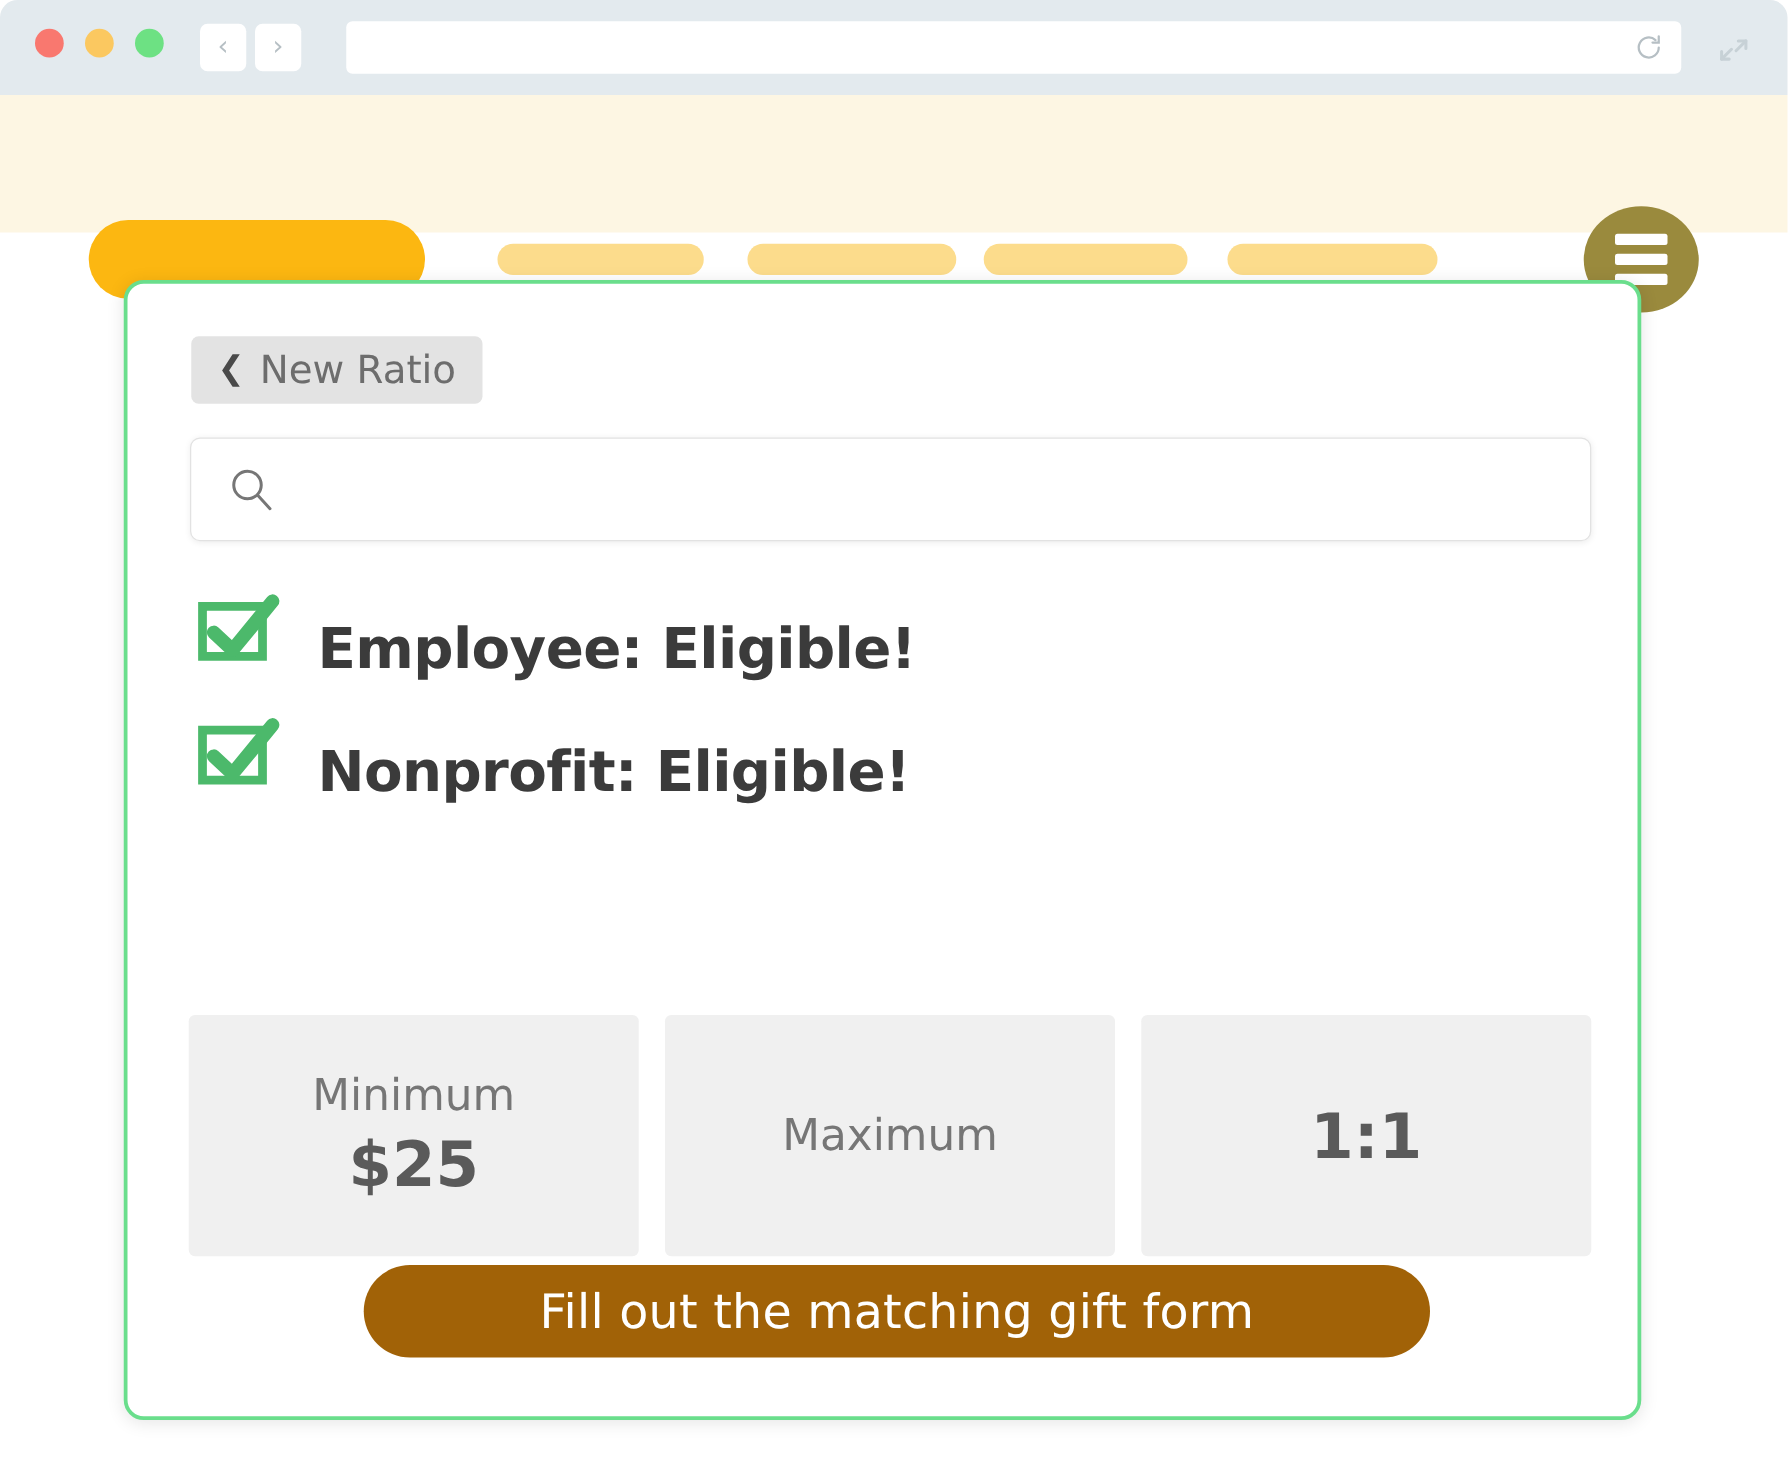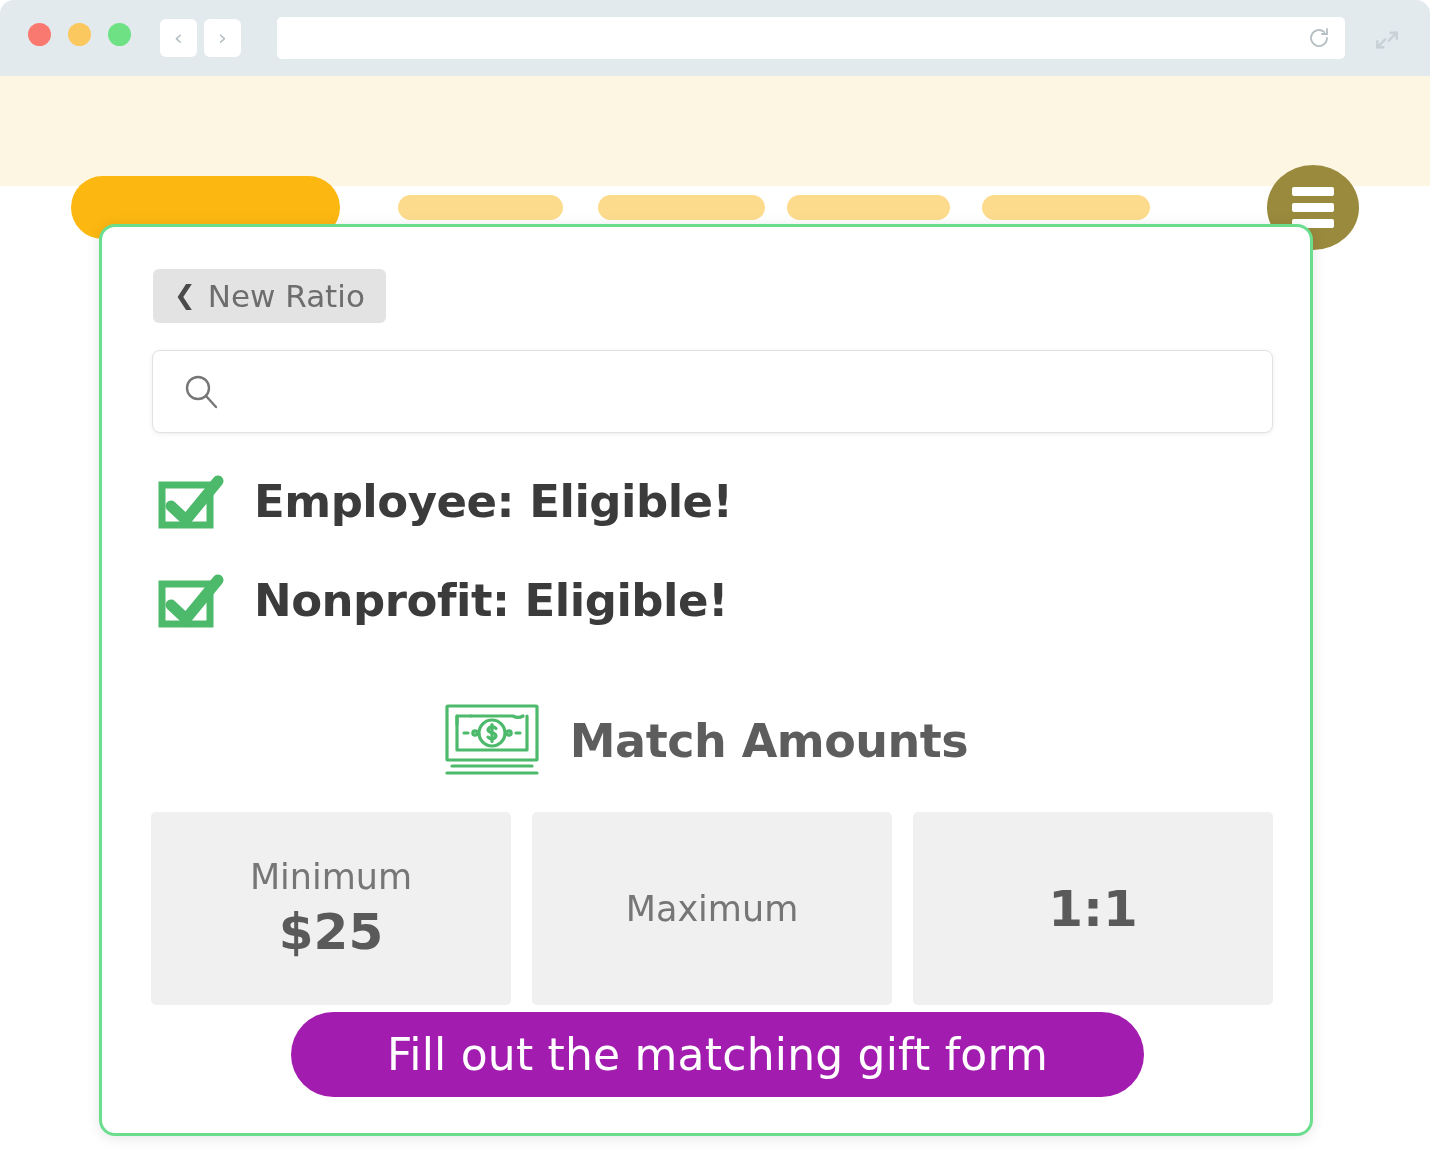--- a/index.html
+++ b/index.html
@@ -177,21 +177,21 @@
     font-size: 28px;
     color: #3a3a3a;
     font-family: "DejaVu Sans", sans-serif;
   }
 
   
   .elig-row {
     position: absolute;
     left: 52px;
     display: flex;
-    align-items: flex-start;
+    align-items: flex-end;
     gap: 28px;
   }
   .elig-row-1 { top: 248px; }
   .elig-row-2 { top: 347px; }
 
   .check-icon { width: 72px; height: 70px; flex: none; }
 
   .elig-text {
     font-size: 45px;
     font-weight: bold;
@@ -249,26 +249,26 @@
     font-size: 50px;
     color: #5a5a5a;
     font-weight: bold;
     font-family: "DejaVu Sans", sans-serif;
   }
 
   
   .cta-btn {
     position: absolute;
     left: 189px; top: 785px;
-    width: 853px; height: 85px;
-    background: #a21caf;
+    width: 853px; height: 74px;
+    background: #a16207;
     border: none;
     border-radius: 44px;
     color: #ffffff;
-    font-size: 44px;
+    font-size: 38px;
     font-family: "DejaVu Sans", sans-serif;
     letter-spacing: 0.2px;
     cursor: pointer;
   }
 </style>
 </head>
 <body>
 
 <div class="browser-chrome">
 
@@ -340,37 +340,20 @@
   </div>
 
   <div class="elig-row elig-row-2">
     <svg class="check-icon" viewBox="0 0 72 70" fill="none">
       <path d="M8 10 H56 V50 H8 Z" stroke="#4cb96b" stroke-width="7"></path>
       <path d="M17 31 L32 45 L64 6" stroke="#4cb96b" stroke-width="11" stroke-linecap="round" stroke-linejoin="round" fill="none"></path>
     </svg>
     <span class="elig-text">Nonprofit: Eligible!</span>
   </div>
 
-  <div class="match-head">
-    <svg class="money-icon" viewBox="0 0 96 76" fill="none" stroke="#4cb96b" stroke-width="3.2" stroke-linecap="round" stroke-linejoin="round">
-      <rect x="3" y="3" width="90" height="54" rx="1"></rect>
-      <path d="M13 13 h14 a8 8 0 0 0 0 0 M13 13 v8 a8 8 0 0 1 0 0"></path>
-      <path d="M27 13 H69 a10 10 0 0 0 10 0 V13 M13 13 v34 M83 13 v34 M13 47 h70"></path>
-      <path d="M13 13 h8 a8 8 0 0 1 -8 8 z" fill="none" stroke="none"></path>
-      <circle cx="48" cy="30" r="13"></circle>
-      <path d="M52 25.5 a4.5 4 0 0 0 -8 1.2 c0 4 8 2.2 8 6.2 a4.5 4 0 0 1 -8 1.2"></path>
-      <path d="M48 21.5 v17"></path>
-      <circle cx="31" cy="30" r="2.2"></circle>
-      <circle cx="65" cy="30" r="2.2"></circle>
-      <path d="M20 30 h4 M72 30 h4"></path>
-      <path d="M8 63 h80"></path>
-      <path d="M3 70 h90"></path>
-    </svg>
-    <span class="match-head-text">Match Amounts</span>
-  </div>
 
   <div class="stat-row">
     <div class="stat-box">
       <div class="stat-label">Minimum</div>
       <div class="stat-value">$25</div>
     </div>
     <div class="stat-box">
       <div class="stat-label">Maximum</div>
     </div>
     <div class="stat-box">

